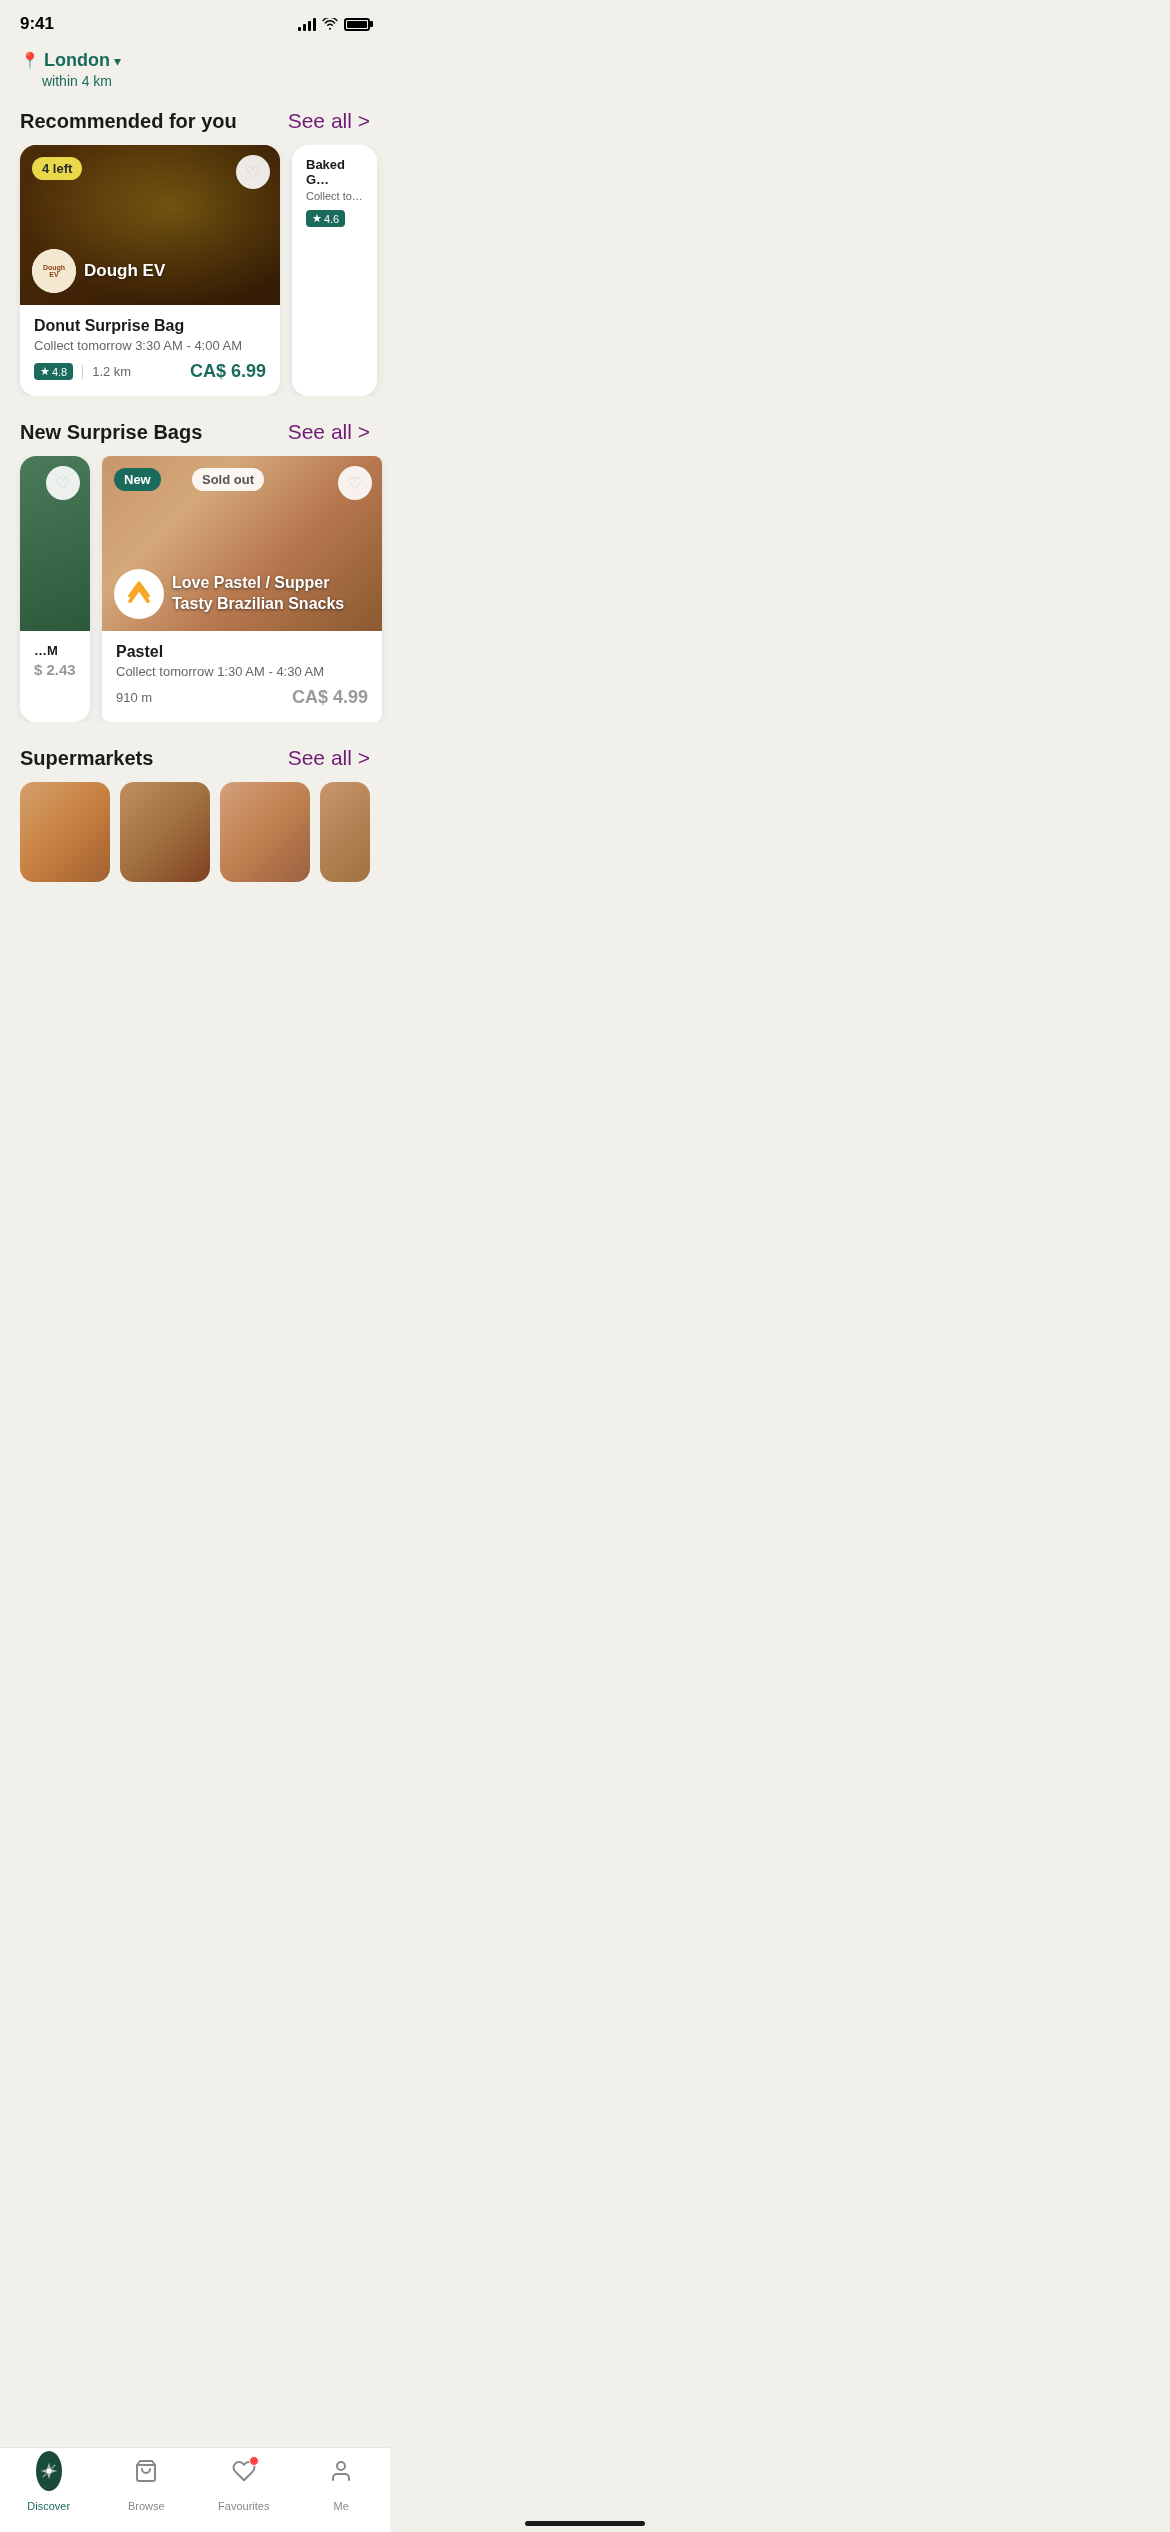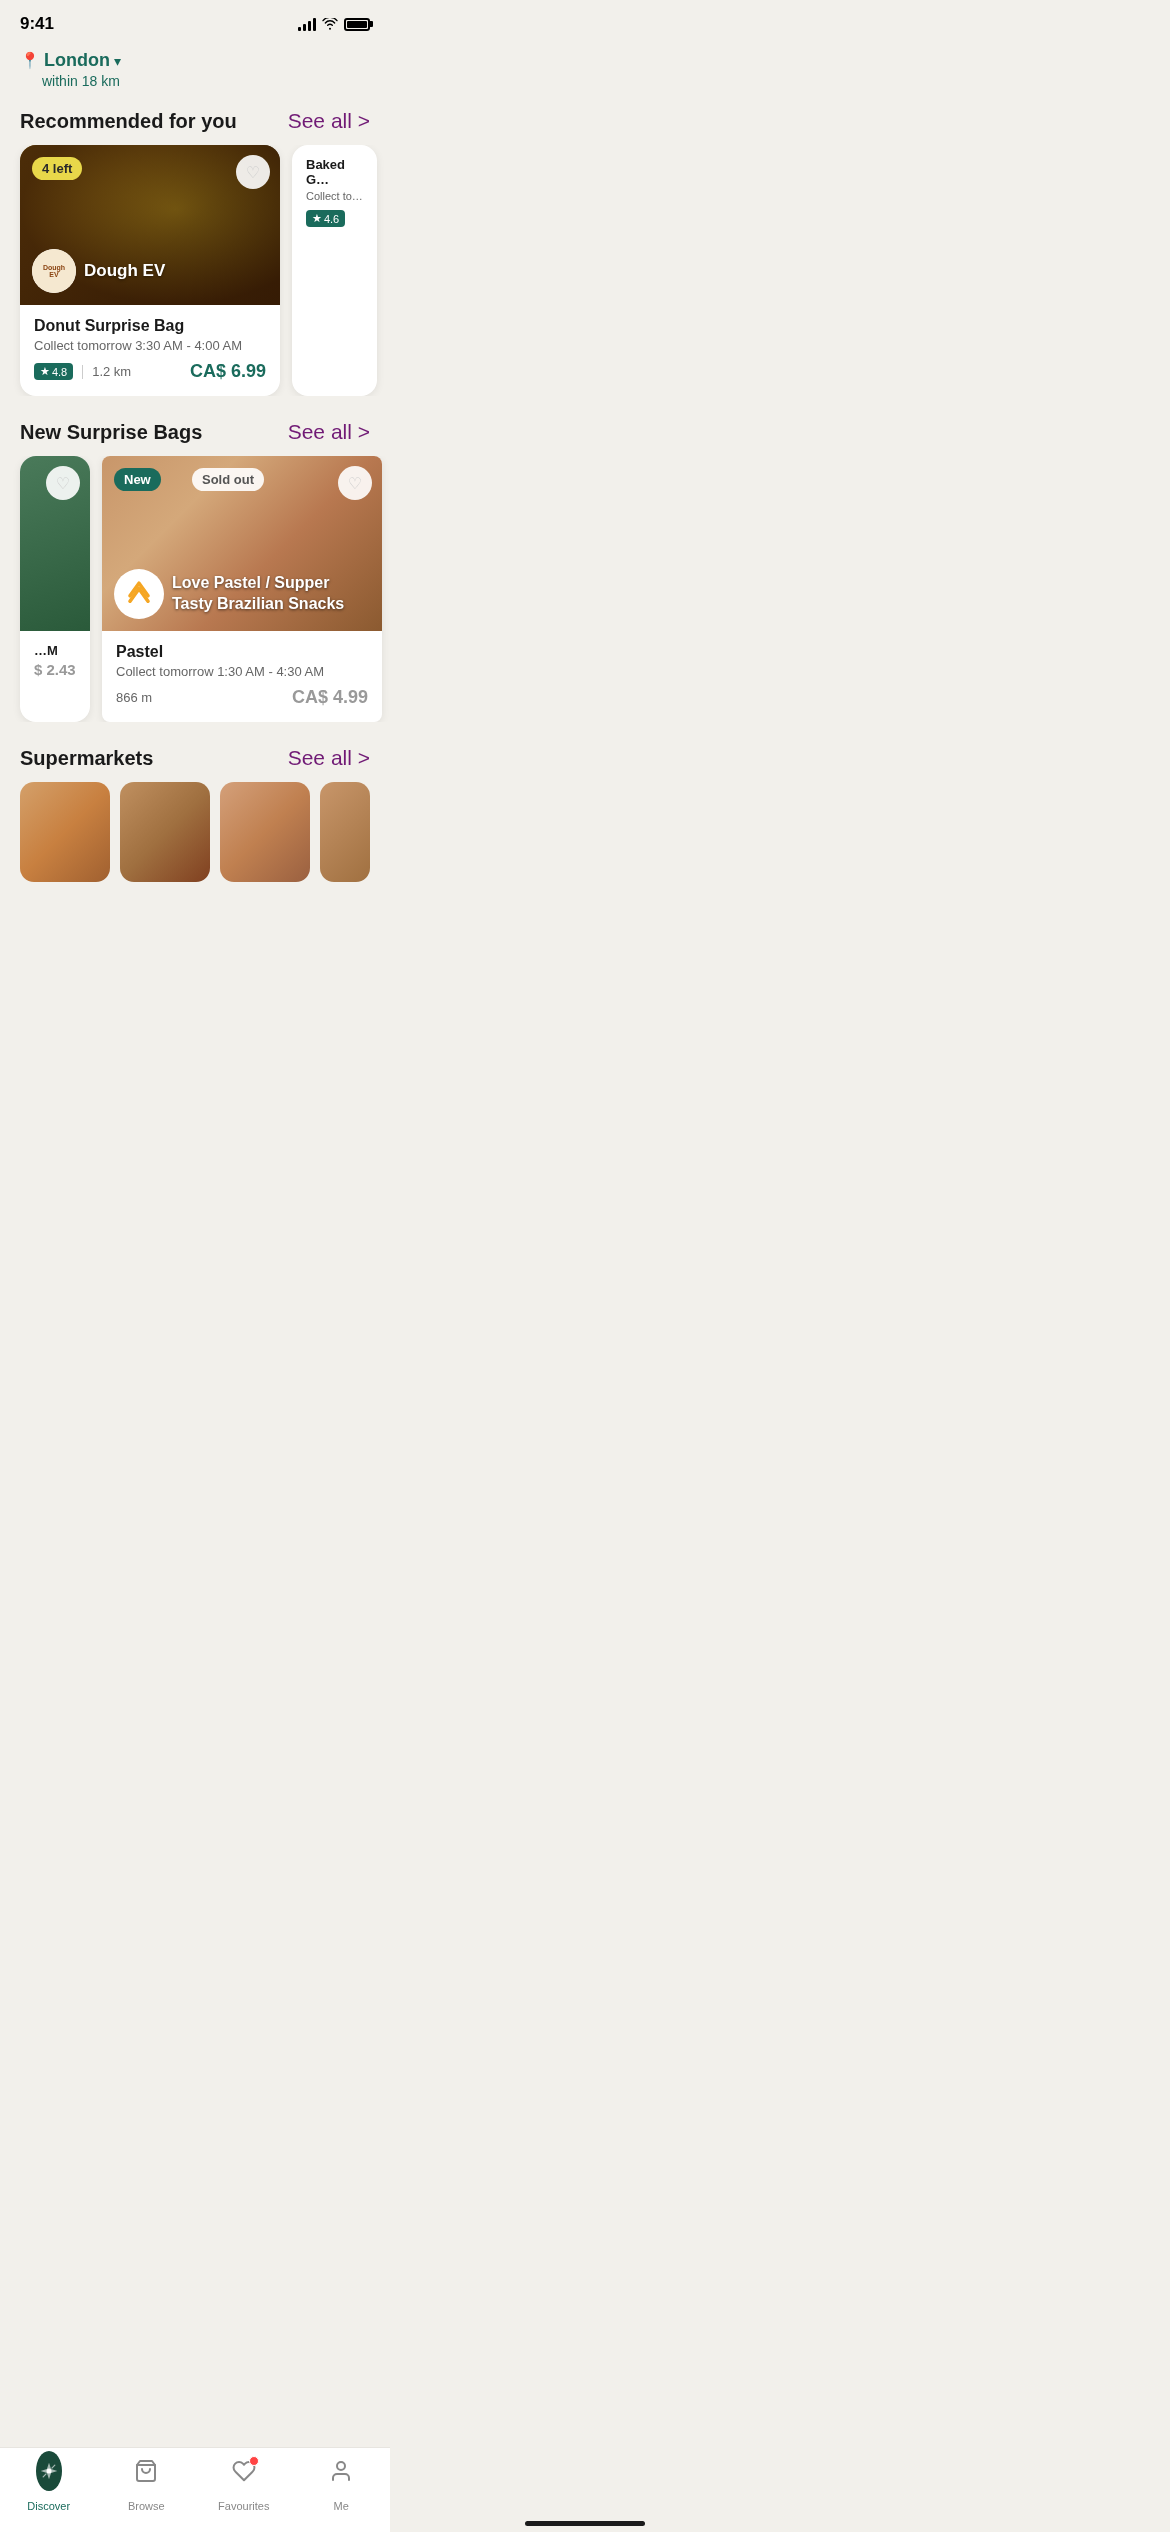--- a/index.html
+++ b/index.html
@@ -547,21 +547,21 @@
       </div>
     </div>
   </div>
 
   <div class="location-header">
     <div class="location-row">
       <span class="location-pin">📍</span>
       <span class="location-city">London</span>
       <span class="chevron-down">▾</span>
     </div>
-    <div class="location-radius">within 18 km</div>
+    <div class="location-radius">within 4 km</div>
   </div>
 
 
   <div class="section">
     <div class="section-header">
       <span class="section-title">Recommended for you</span>
       <span class="see-all">See all &gt;</span>
     </div>
     <div class="horizontal-scroll">
 
@@ -641,21 +641,21 @@
                 <path d="M10 22 L20 8 L30 22" stroke="#F5A623" stroke-width="4" fill="none" stroke-linejoin="round" stroke-linecap="round"></path>
               </svg>
             </div>
             <span class="store-name-two-line">Love Pastel / Supper<br>Tasty Brazilian Snacks</span>
           </div>
         </div>
         <div class="card-body">
           <div class="card-title">Pastel</div>
           <div class="card-collect">Collect tomorrow 1:30 AM - 4:30 AM</div>
           <div class="card-footer">
-            <span class="card-distance">866 m</span>
+            <span class="card-distance">910 m</span>
             <span class="card-price grey">CA$ 4.99</span>
           </div>
         </div>
       </div>
     </div>
   </div>
 
   <div class="section">
     <div class="section-header">
       <span class="section-title">Supermarkets</span>

